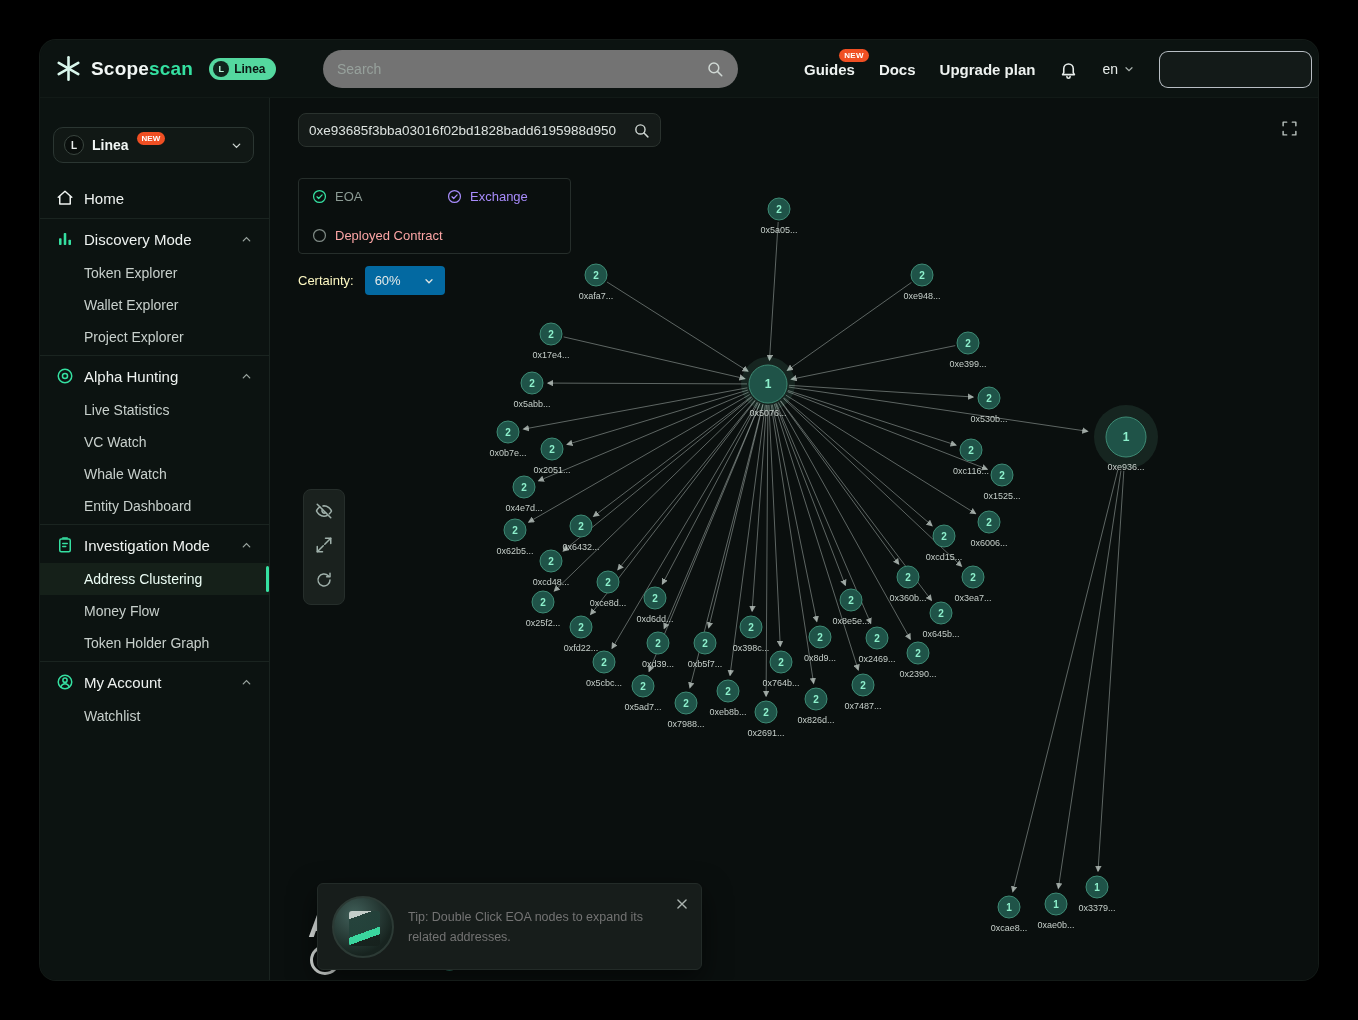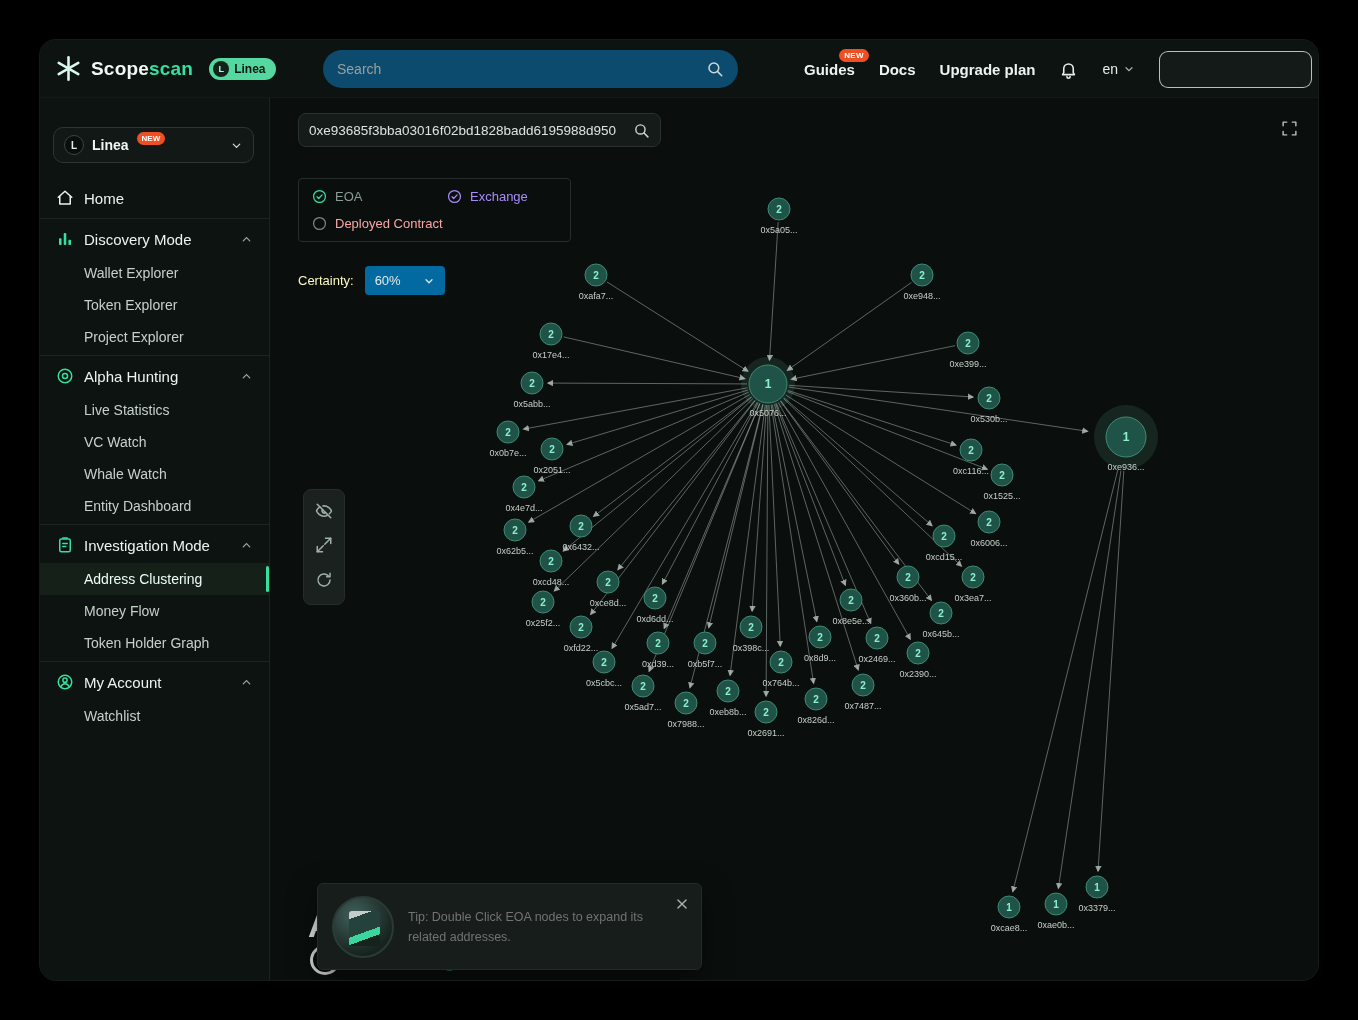--- a/index.html
+++ b/index.html
@@ -12,21 +12,21 @@
   .header{position:absolute;top:0;left:0;width:100%;height:58px;background:#0c1311;
     display:flex;align-items:center;z-index:7;border-bottom:1px solid #121a17;}
   .logo{display:flex;align-items:center;gap:9px;padding-left:15px;cursor:pointer}
   .logo .star{width:27px;height:27px;color:#d9f7ec}
   .logo-text{font-size:19px;font-weight:bold;color:#f2f7f5;letter-spacing:.2px}
   .logo-text .green{color:#35e0a1}
   .linea-pill{display:inline-flex;align-items:center;gap:5px;background:#54d89f;color:#0b1512;
     font-size:12px;font-weight:bold;border-radius:12px;padding:3px 11px 3px 4px;margin-left:7px}
   .linea-dot{width:16px;height:16px;border-radius:50%;background:#10241c;color:#bdf7dd;
     font-size:9px;display:flex;align-items:center;justify-content:center;font-weight:bold}
-  .search-pill{position:absolute;left:283px;top:10px;width:415px;height:38px;background:#0c4a6e;
+  .search-pill{position:absolute;left:283px;top:10px;width:415px;height:38px;background:#737373;
     border-radius:19px;display:flex;align-items:center;padding:0 14px;gap:8px}
   .search-pill input{flex:1;background:transparent;border:0;outline:0;color:#dfe5e2;font-size:14px}
   .search-pill input::placeholder{color:#97a19c}
   .sicon{width:18px;height:18px;color:#cfd7d3;flex:0 0 auto}
   .top-nav{position:absolute;right:6px;top:0;height:58px;display:flex;align-items:center;gap:24px}
   .nav-item{color:#eef2f0;font-size:15px;font-weight:600;position:relative;cursor:pointer;white-space:nowrap}
   .mini-badge{position:absolute;top:-12px;right:-14px;background:#f04f23;color:#fff;font-size:8px;
     font-weight:bold;padding:2px 5px;border-radius:7px;letter-spacing:.3px}
   .bell{width:19px;height:19px;color:#e8edeb;cursor:pointer}
   .lang{display:flex;align-items:center;gap:5px;color:#e8edeb;font-size:14px;cursor:pointer}
@@ -61,21 +61,21 @@
   
   .main{position:absolute;left:230px;top:58px;width:1048px;height:882px;background:#0a0f0e}
   #graph{position:absolute;left:0;top:0;cursor:grab}
   .addr-box{position:absolute;left:28px;top:15px;width:363px;height:34px;background:#151b19;
     border:1px solid #2a322e;border-radius:8px;display:flex;align-items:center;padding:0 10px;
     overflow:hidden;z-index:3;cursor:text}
   .addr-text{color:#dde3e0;font-size:13.5px;white-space:nowrap;flex:1;overflow:hidden}
   .fs-btn{position:absolute;right:17px;top:20px;width:24px;height:24px;background:none;border:0;
     color:#b9c2be;cursor:pointer;z-index:3}
   .fs-btn svg{width:17px;height:17px}
-  .legend{position:absolute;left:28px;top:80px;width:273px;height:64px;border:1px solid #262e2b;
+  .legend{position:absolute;left:28px;top:80px;width:273px;height:76px;border:1px solid #262e2b;
     border-radius:4px;padding:10px 13px;display:flex;flex-direction:column;justify-content:space-between;z-index:3}
   .lrow{display:flex;align-items:center}
   .fitem{display:flex;align-items:center;gap:8px;cursor:pointer}
   .fitem .fcirc{width:15px;height:15px}
   .flabel{font-size:13px}
   .tone-muted{color:#8c9b94}
   .tone-purple{color:#a78bfa}
   .tone-gray{color:#fca5a5}
   .green-stroke{color:#35e0a1}
   .purple-stroke{color:#a78bfa}
@@ -179,22 +179,22 @@
           <span class="ic"><svg viewBox="0 0 24 24" fill="currentColor">
               <rect x="4" y="11" width="3.4" height="9" rx="1"></rect>
               <rect x="10.3" y="4" width="3.4" height="16" rx="1"></rect>
               <rect x="16.6" y="13" width="3.4" height="7" rx="1"></rect>
             </svg></span>
           <span class="lbl">Discovery Mode</span>
           <svg class="chev" viewBox="0 0 24 24" fill="none" stroke="currentColor" stroke-width="2.4" stroke-linecap="round">
             <path d="M6 14.5l6-6 6 6"></path>
           </svg>
         </div>
+        <div class="sitem">Token Explorer</div>
         <div class="sitem">Wallet Explorer</div>
-        <div class="sitem">Token Explorer</div>
         <div class="sitem">Project Explorer</div>
         <div class="sdivider"></div>
         <div class="srow">
           <span class="ic"><svg viewBox="0 0 24 24" fill="none" stroke="currentColor" stroke-width="2">
               <circle cx="12" cy="12" r="9"></circle>
               <circle cx="12" cy="12" r="3.4"></circle>
             </svg></span>
           <span class="lbl">Alpha Hunting</span>
           <svg class="chev" viewBox="0 0 24 24" fill="none" stroke="currentColor" stroke-width="2.4" stroke-linecap="round">
             <path d="M6 14.5l6-6 6 6"></path>

